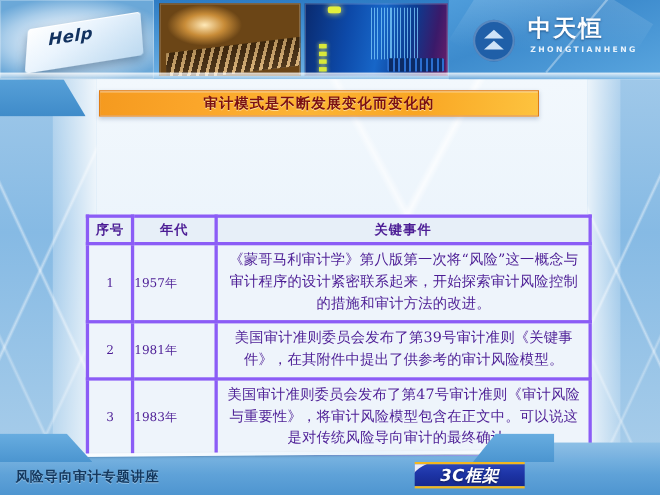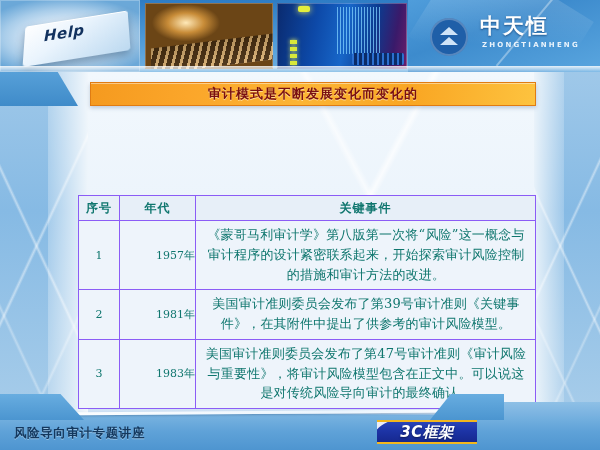--- a/index.html
+++ b/index.html
@@ -168,21 +168,21 @@
   }
   .panel::before{
     content:""; position:absolute; inset:0;
     background:
       linear-gradient(118deg,transparent 55%,rgba(255,255,255,.7) 56%,transparent 57%),
       linear-gradient(62deg,transparent 62%,rgba(255,255,255,.6) 63%,transparent 64%);
   }
 
   
   .banner{
-    position:absolute; left:90px; top:82px; width:446px; height:24px;
+    position:absolute; left:90px; top:82px; width:400px; height:24px;
     background:linear-gradient(95deg,#f59a1f 0%,#fba62a 22%,#fcb534 48%,#f9a623 72%,#fdc33f 100%);
     border:1px solid #e07c12;
     box-shadow:0 2px 4px rgba(60,90,130,.28), inset 0 1px 0 rgba(255,255,255,.45);
     display:flex; align-items:center; justify-content:center;
   }
   .banner-txt{
     font-size:13px; font-weight:bold; color:#7a0f12; letter-spacing:1px;
     text-shadow:0 1px 0 rgba(255,230,170,.8);
     white-space:nowrap;
   }
@@ -194,35 +194,35 @@
     font-family:"DejaVu Serif","Liberation Serif",serif;
   }
 
   
   .tbl{
     position:absolute; left:78px; top:195px; width:457px;
     border-collapse:collapse; table-layout:fixed;
     background:#eff5fb;
   }
   .tbl td,.tbl th{
-    border:1px solid #8b5cf6;
+    border:3px solid #8b5cf6;
     font-family:"DejaVu Serif","Liberation Serif",serif;
-    color:#0f766e; vertical-align:middle;
+    color:#4c1d95; vertical-align:middle;
     background:#eef4fb;
     margin-left:32px;
   }
   .tbl th{
     height:25px; font-size:12px; font-weight:bold; letter-spacing:1px;
     background:#e7eff8;
   }
   .c-no{ width:41px; }
   .c-yr{ width:76px; }
   .c-ev{ width:340px; }
   .tbl td.no{ text-align:center; font-size:11px; }
-  .tbl td.yr{ text-align:right; font-size:11px; }
+  .tbl td.yr{ text-align:left; font-size:11px; }
   .tbl td.ev{
     text-align:center; font-size:13px; line-height:1.52;
     padding:4px 7px 5px 8px; letter-spacing:.2px;
   }
 
   
   .botwrap{ position:absolute; left:0; bottom:0; width:504px; height:48px; }
   .botbar{
     position:absolute; left:0; bottom:0; width:600px; height:34px;
     background:linear-gradient(180deg,#77b2e0 0%,#5fa2d8 45%,#4e95d0 100%);

